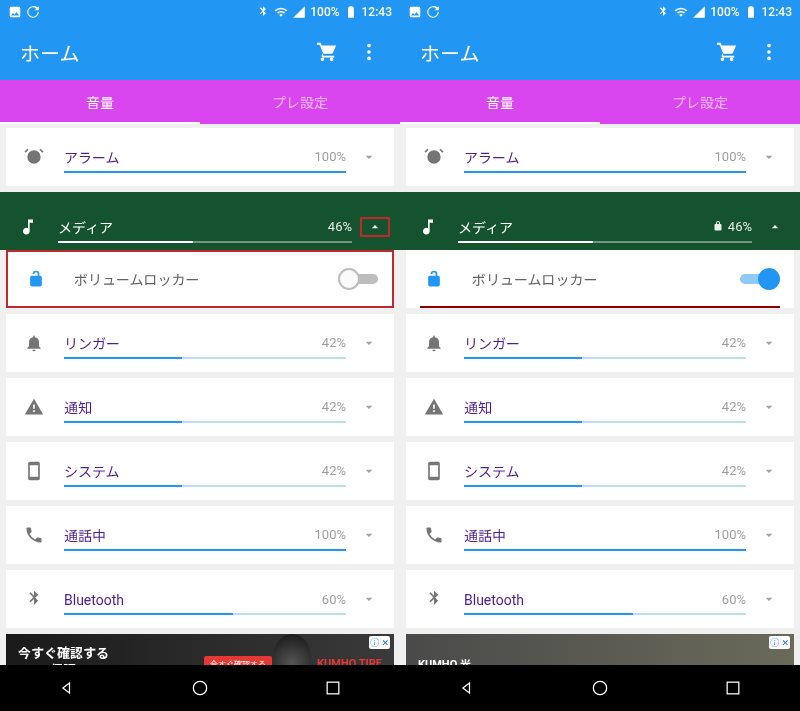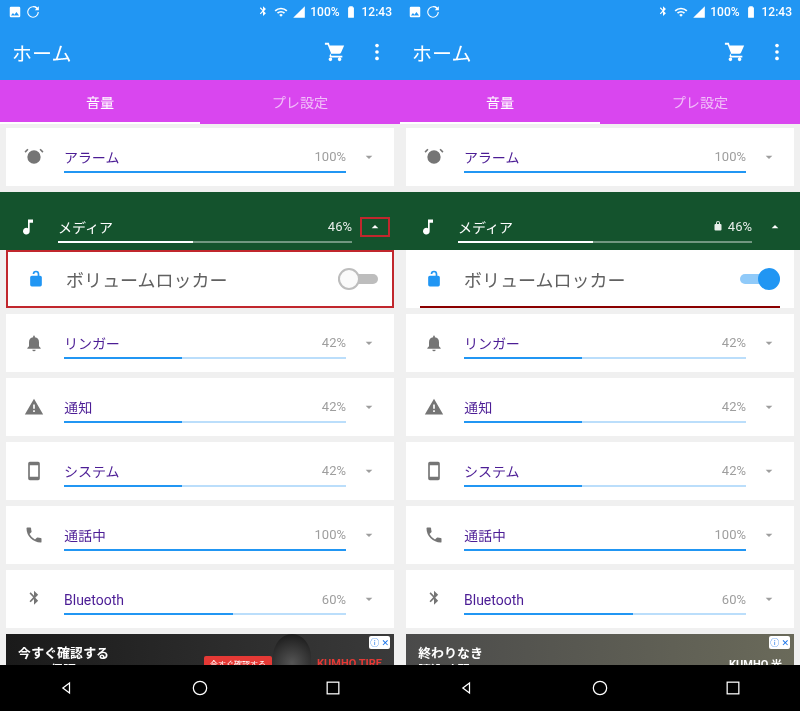--- a/index.html
+++ b/index.html
@@ -1,21 +1,21 @@
 <!DOCTYPE html>
 <html><head>
 <meta charset="utf-8">
 <style>
 *{box-sizing:border-box;margin:0;padding:0;font-family:Roboto,"Noto Sans JP",sans-serif}
 body{background:#eee;display:flex;width:800px;height:711px;overflow:hidden}
 .pane{width:400px;height:711px;display:flex;flex-direction:column;background:#f5f5f5;position:relative}
 .statusbar{height:24px;background:#2196f3;color:#fff;display:flex;align-items:center;justify-content:space-between;padding:0 8px;font-size:12px;font-weight:500}
 .sb-left,.sb-right{display:flex;align-items:center;gap:4px}
 .sb-right svg,.sb-left svg{width:14px;height:14px;fill:#fff}
-.appbar{height:56px;background:#2196f3;color:#fff;display:flex;align-items:center;justify-content:space-between;padding:0 12px}
+.appbar{height:56px;background:#2196f3;color:#fff;display:flex;align-items:center;justify-content:space-between;padding:0 20px}
 .appbar-title{font-size:20px;font-weight:400}
 .appbar-actions{display:flex;align-items:center;gap:20px}
 .appbar-actions svg{width:22px;height:22px;fill:#fff}
 .tabs{height:44px;background:#d946ef;display:flex}
 .tab{flex:1;display:flex;align-items:center;justify-content:center;font-size:14px;color:rgba(255,255,255,.65);position:relative}
 .tab.active{color:#fff}
 .tab.active::after{content:"";position:absolute;bottom:0;left:0;right:0;height:2px;background:#fff}
 .list{flex:1;overflow:hidden;background:#f0f0f0;padding:4px 0 0}
 .row{height:58px;background:#fff;margin:0 6px 6px;display:flex;align-items:center;padding:0 10px 0 14px;position:relative}
 .row.expanded{background:#14532d;color:#fff;margin:0 0 0;padding:12px 10px 0 14px}
@@ -31,21 +31,21 @@
 .lock-inline svg{width:12px;height:12px;fill:rgba(255,255,255,.9)}
 .slider{position:absolute;bottom:-6px;left:0;right:0;height:2px;background:#bbdefb}
 .row.expanded .slider{background:rgba(255,255,255,.4)}
 .slider-fill{height:100%;background:#2196f3}
 .row.expanded .slider-fill{background:#fff}
 .chev{width:30px;display:flex;align-items:center;justify-content:center;margin-left:8px}
 .chev svg{width:16px;height:16px;fill:#9e9e9e}
 .row.expanded .chev svg{fill:#fff}
 .subrow{height:58px;background:#fff;margin:0 6px 6px;display:flex;align-items:center;padding:0 14px;position:relative}
 .subrow .row-icon svg{fill:#2196f3}
-.subrow-label{flex:1;margin-left:16px;font-size:18px;color:#616161}
+.subrow-label{flex:1;margin-left:24px;font-size:14px;color:#616161}
 .switch{width:40px;height:22px;position:relative}
 .switch-track{position:absolute;top:6px;left:0;right:0;height:10px;border-radius:5px;background:#bdbdbd}
 .switch-thumb{position:absolute;top:0;width:22px;height:22px;border-radius:50%;background:#fafafa;border:2px solid #bdbdbd}
 .switch.off .switch-thumb{left:0}
 .switch.on .switch-track{background:#90caf9}
 .switch.on .switch-thumb{right:0;background:#2196f3;border-color:#2196f3}
 .red-underline{position:absolute;bottom:0;left:14px;right:14px;height:2px;background:#8b0000}
 .red-box{border:2px solid #c1272d}
 .ad{height:58px;background:#222;color:#fff;display:flex;align-items:center;padding:0 12px;position:relative;font-size:13px;margin:0 6px 0}
 .ad-txt{line-height:1.3;font-weight:700;flex:1}
@@ -484,24 +484,20 @@
           </div>
       </div>
       <span class="chev">
           <svg viewBox="0 0 24 24">
             <path d="M7 10l5 5 5-5z"></path>
           </svg>
         </span>
     </div>
 
     <div class="ad" style="background:linear-gradient(90deg,#4a4a4a,#6a6a5a)">
-      <div class="ad-txt" style="font-family:serif">
-        <div>終わりなき</div>
-        <div>読込時間に…</div>
-      </div>
       <span class="ad-brand" style="color:#fff">KUMHO 光</span>
       <span class="ad-info">ⓘ ✕</span>
     </div>
   </div>
 
   <div class="navbar">
     <svg viewBox="0 0 24 24">
         <path d="M15 6l-8 6 8 6z"></path>
       </svg>
     <svg viewBox="0 0 24 24">

